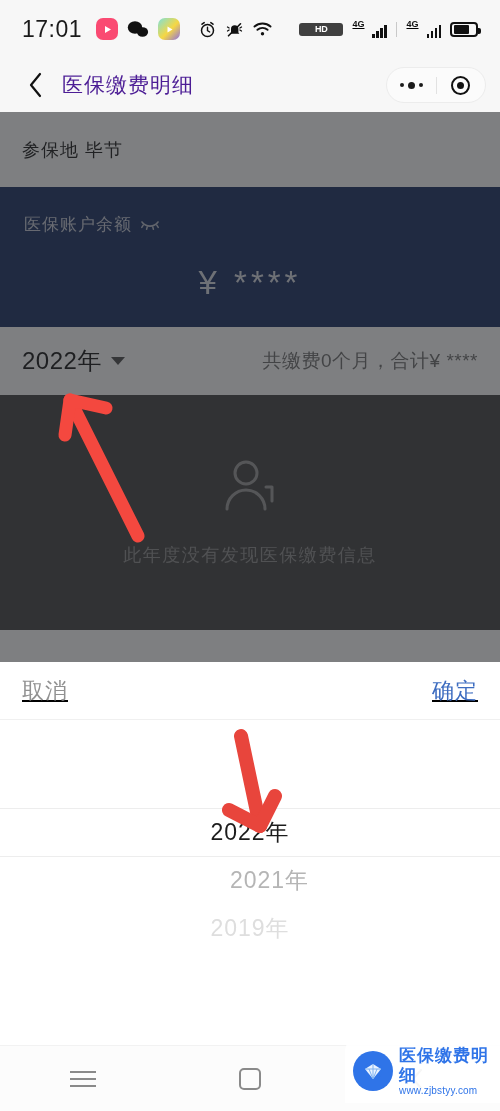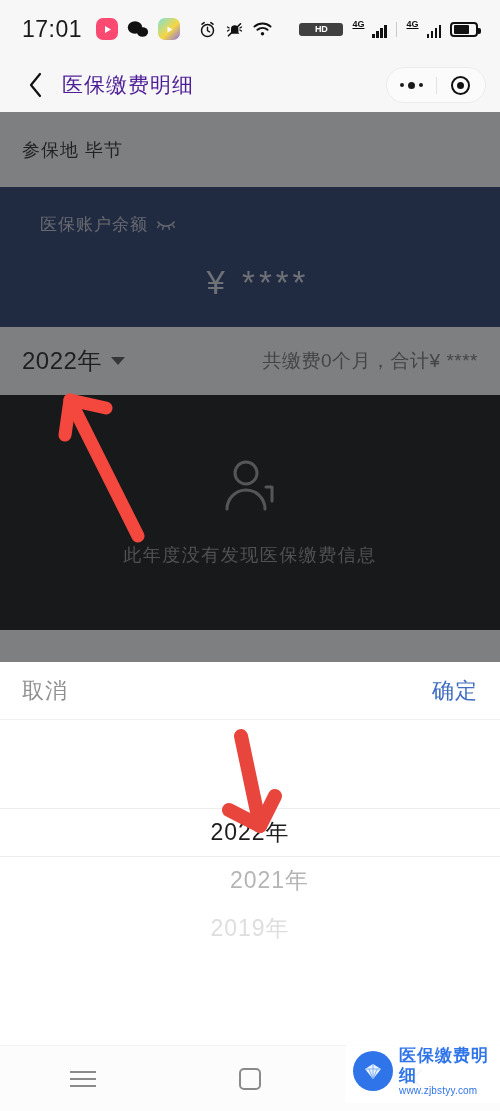--- a/index.html
+++ b/index.html
@@ -62,57 +62,57 @@
   .cap-dots i.big { width:7px; height:7px; }
   .cap-target { width:19px; height:19px; border:2.5px solid #111; border-radius:50%; display:flex; align-items:center; justify-content:center; }
   .cap-target i { width:7px; height:7px; border-radius:50%; background:#111; display:block; }
 
   
   .page { position:relative;text-align:center; }
   .region-bar { height:75px; background:#ffffff; display:flex; align-items:center; padding:0 22px; }
   .region-text { font-size:18px; color:#141414; letter-spacing:1px; }
 
   .balance-card {
-    height:140px; background:#152c5f; padding:26px 24px 0 40px;
+    height:140px; background:#152c5f; padding:26px 24px 0 24px;
   }
   .bal-label-row { display:flex; align-items:center; gap:8px; }
   .bal-label { font-size:17px; color:#c5c9d6; letter-spacing:1px; }
   .bal-amount { margin-top:28px; font-size:33px; color:#d8dbe4; letter-spacing:4px; font-weight:500; }
 
   .summary-row {
     height:68px; background:#ffffff;
     display:flex; align-items:center; justify-content:space-between;
     padding:0 22px;
   }
   .year-pick { display:flex; align-items:center; gap:9px; }
   .year-text { font-size:24px; color:#111; font-weight:500; letter-spacing:.5px; }
   .caret { width:0; height:0; border-left:7px solid transparent; border-right:7px solid transparent; border-top:8px solid #4a4a4a; }
   .summary-text { font-size:19px; color:#6d6d6d; letter-spacing:.5px;margin-left:32px; }
 
   .empty-area {
-    height:235px; background:#000000;
+    height:235px; background:#404040;
     display:flex; flex-direction:column; align-items:center; justify-content:center; gap:26px;
   }
   .empty-text { font-size:18px; color:#8c8c8c; letter-spacing:1.5px; }
 
   
   .dim {
     position:absolute; left:0; top:112px; width:500px; height:550px;
     background:rgba(40,41,45,0.60);
     pointer-events:none;
   }
 
   
   .sheet {
     position:absolute; left:0; top:662px; width:500px; height:383px;
     background:#fff;
   }
   .sheet-head {
     height:58px; display:flex; align-items:center; justify-content:space-between;
-    padding:0 22px; border-bottom:1px solid #f0f0f0;
+    padding:0 22px; border-bottom:1px solid #f0f0f0;text-decoration:underline;
   }
   .sheet-cancel { font-size:22px; color:#919191; letter-spacing:1px; }
   .sheet-ok { font-size:22px; color:#3d6cc0; letter-spacing:1px; }
 
   .wheel { position:relative; height:325px; overflow:hidden; }
   .wheel-list { display:flex; flex-direction:column; align-items:center; padding-top:88px; }
   .wheel-item { height:48px; display:flex; align-items:center; justify-content:center; font-size:23px; letter-spacing:1px; }
   .wheel-item.sel { color:#1c1c1c; }
   .wheel-item.d1 { color:#b5b5b5;margin-left:39px; }
   .wheel-item.d2 { color:#cfcfcf; }

